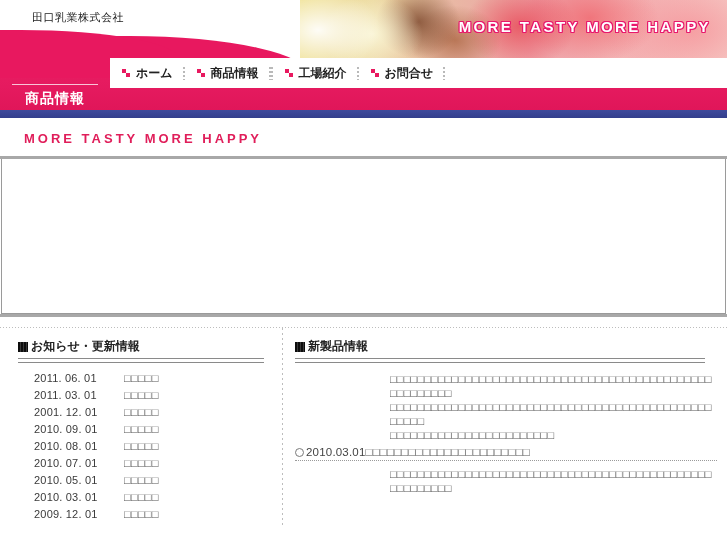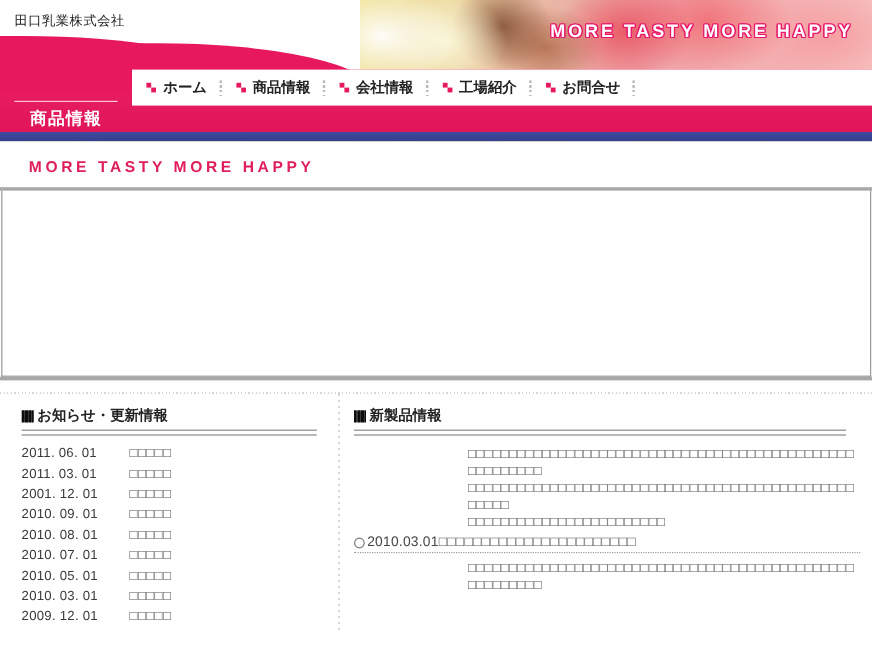--- a/index.html
+++ b/index.html
@@ -36,21 +36,21 @@
     text-shadow:
       -1px -1px 0 #e8186c, 1px -1px 0 #e8186c,
       -1px  1px 0 #e8186c, 1px  1px 0 #e8186c,
        0px -1px 0 #e8186c, 0px  1px 0 #e8186c,
       -1px  0px 0 #e8186c, 1px  0px 0 #e8186c;
   }
   .hdr-white{
     position:absolute;left:0;top:0;width:300px;height:58px;background:#ffffff;
   }
   .company-name{
-    position:absolute;left:12px;top:10px;font-size:11px;color:#222;
+    position:absolute;left:32px;top:10px;font-size:11px;color:#222;
     letter-spacing:.5px;white-space:nowrap;
   }
   .logo{
     position:absolute;left:14px;top:28px;width:92px;height:48px;
   }
   .pink-band{
     position:absolute;left:0;top:58px;width:727px;height:52px;
     background:linear-gradient(180deg,#ea1e63 0%,#e51a5f 55%,#e01659 100%);
   }
   .pink-curve{
@@ -160,21 +160,21 @@
   .sec-rule{
     height:3px;margin:0 8px 9px 18px;
     border-top:1px solid #8a8a8a;border-bottom:1px solid #8a8a8a;
   }
   .col-right .sec-head{margin-left:2px;}
   .col-right .sec-rule{margin-left:2px;margin-right:12px;}
 
   
   .news-row{
     display:flex;align-items:baseline;gap:16px;
-    padding:0 0 0 18px;margin-bottom:5px;font-size:11px;color:#3a3a3a;
+    padding:0 0 0 34px;margin-bottom:5px;font-size:11px;color:#3a3a3a;
   }
   .news-date{width:74px;flex:none;letter-spacing:.2px;white-space:nowrap;}
   .news-text{letter-spacing:.3px;color:#555;}
 
   
   .prod{margin:0 0 4px 2px;}
   .prod-head{
     display:flex;align-items:baseline;gap:0;
     border-bottom:1px dotted #9a9a9a;padding-bottom:2px;margin-bottom:6px;
   }
@@ -227,24 +227,20 @@
       <div class="nav-item">
         <span class="arrow"></span>
         <span>ホーム</span>
       </div>
       <div class="nav-sep"></div>
       <div class="nav-item">
         <span class="arrow"></span>
         <span>商品情報</span>
       </div>
       <div class="nav-sep"></div>
-      <div class="nav-item">
-        <span class="arrow"></span>
-        <span>会社情報</span>
-      </div>
       <div class="nav-sep"></div>
       <div class="nav-item">
         <span class="arrow"></span>
         <span>工場紹介</span>
       </div>
       <div class="nav-sep"></div>
       <div class="nav-item">
         <span class="arrow"></span>
         <span>お問合せ</span>
       </div>

